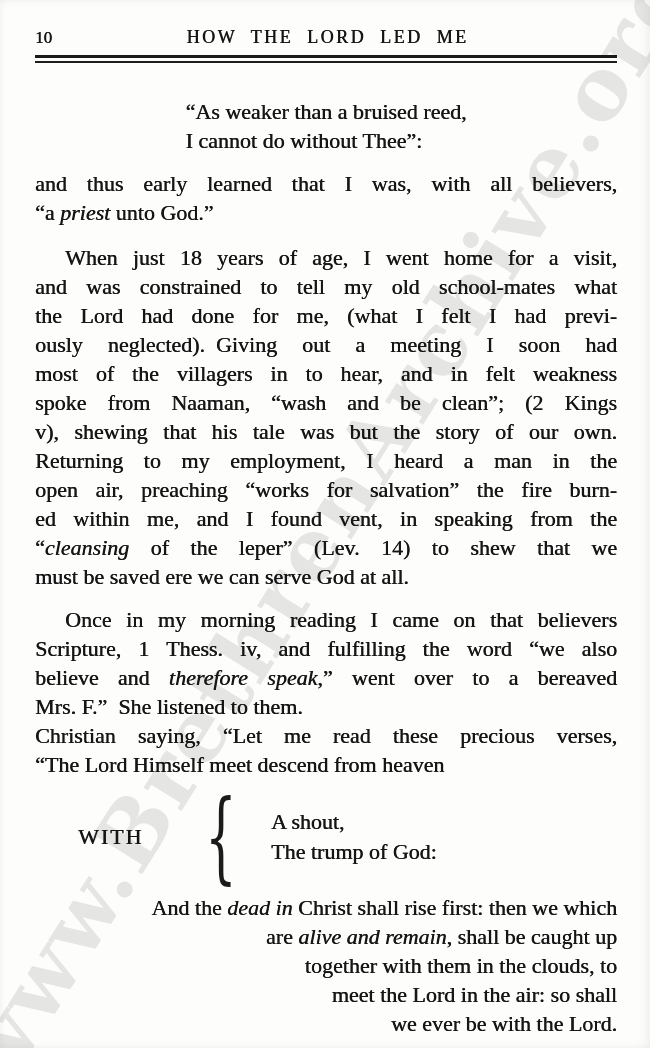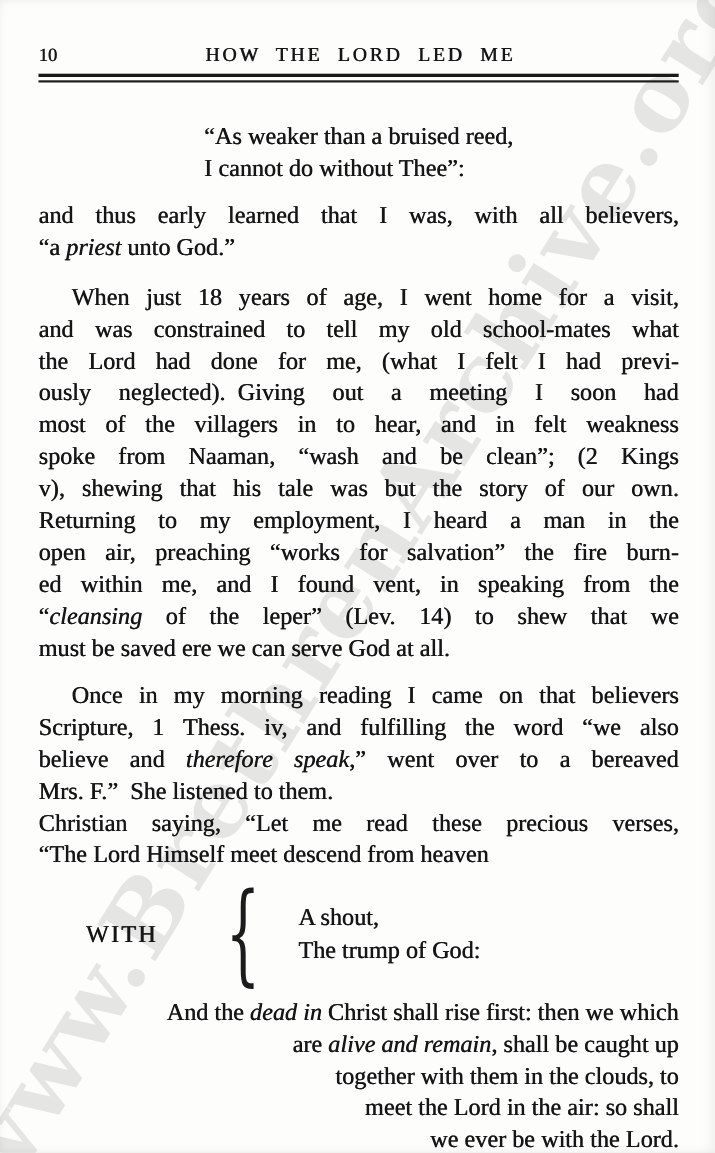--- a/index.html
+++ b/index.html
@@ -23,21 +23,21 @@
     font-family:"DejaVu Serif", serif;
     font-weight:bold;
     font-size:86px;
     letter-spacing:3px;
     white-space:nowrap;
     color:rgba(40,40,40,0.11);
     z-index:0;
     user-select:none;
   }
   
-  .header { position:relative; z-index:1; padding:38px 33px 0 35px; }
+  .header { position:relative; z-index:1; padding:26px 33px 0 35px; }
   .header-row { position:relative; height:24px; }
   .page-number {
     position:absolute; left:0; bottom:2px;
     font-size:17px;
     text-shadow:0.4px 0 0 currentColor;
   }
   .header-title {
     position:absolute; left:3px; right:0; bottom:2px;
     text-align:center;
     font-size:18px;

